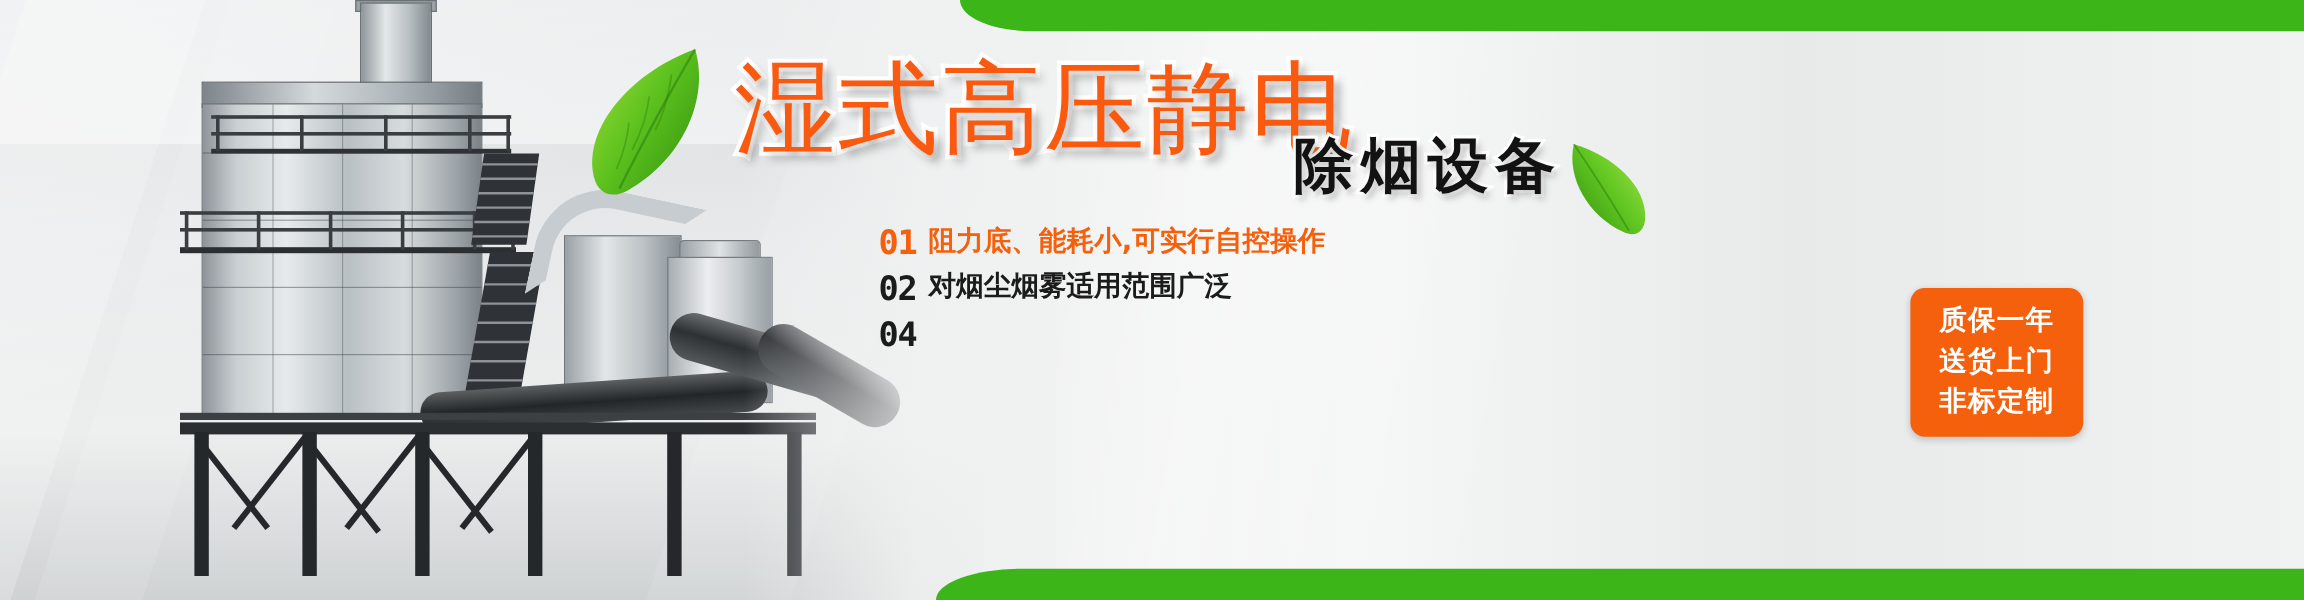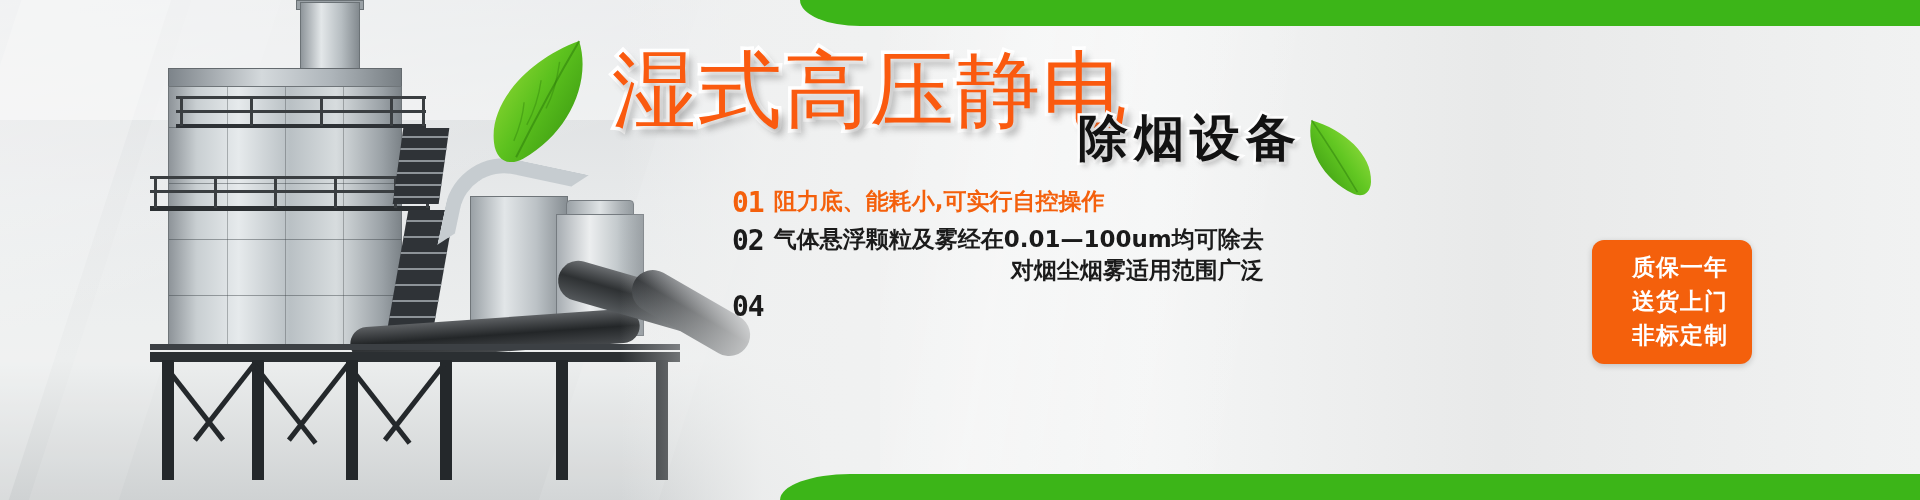--- a/index.html
+++ b/index.html
@@ -137,21 +137,21 @@
     font-weight:bold;font-size:23px;line-height:31px;letter-spacing:0px;
     white-space:nowrap;
   }
   .feat-txt .l2{display:block;text-align:right;}
   .orange{color:#f4600c;}
   .dark{color:#1b1b1b;}
 
   
   #badge{
     position:absolute;left:1592px;top:240px;width:120px;
-    background:#f4600c;border-radius:12px;padding:10px 12px 12px 28px;
+    background:#f4600c;border-radius:12px;padding:10px 12px 12px 12px;
     box-shadow:0 2px 6px rgba(0,0,0,.18);
   }
   #badge .bline{
     color:#fff;font-family:"DejaVu Sans","Liberation Sans",sans-serif;
     font-weight:bold;font-size:23px;line-height:34px;text-align:center;letter-spacing:1px;
     white-space:nowrap;
   }
 </style>
 </head>
 <body>
@@ -285,21 +285,20 @@
     <div class="feat">
       <span class="feat-num orange">01</span>
       <span class="feat-txt orange">
         <span>阻力底、能耗小,可实行自控操作</span>
       </span>
     </div>
 
     <div class="feat">
       <span class="feat-num dark">02</span>
       <span class="feat-txt dark">
-        <span>气体悬浮颗粒及雾经在0.01—100um均可除去</span>
         <span class="l2">对烟尘烟雾适用范围广泛</span>
       </span>
     </div>
 
 
     <div class="feat">
       <span class="feat-num dark">04</span>
     </div>
 
   </div>

